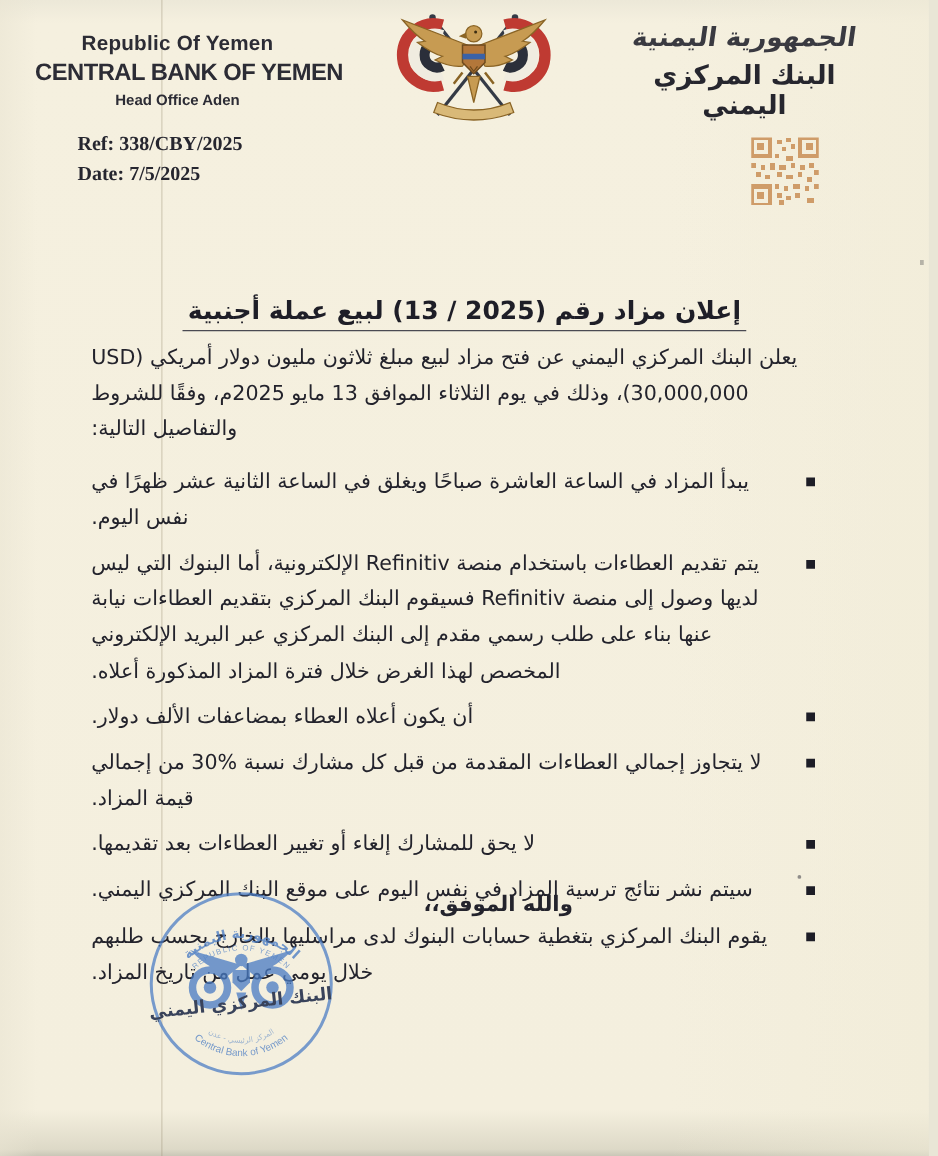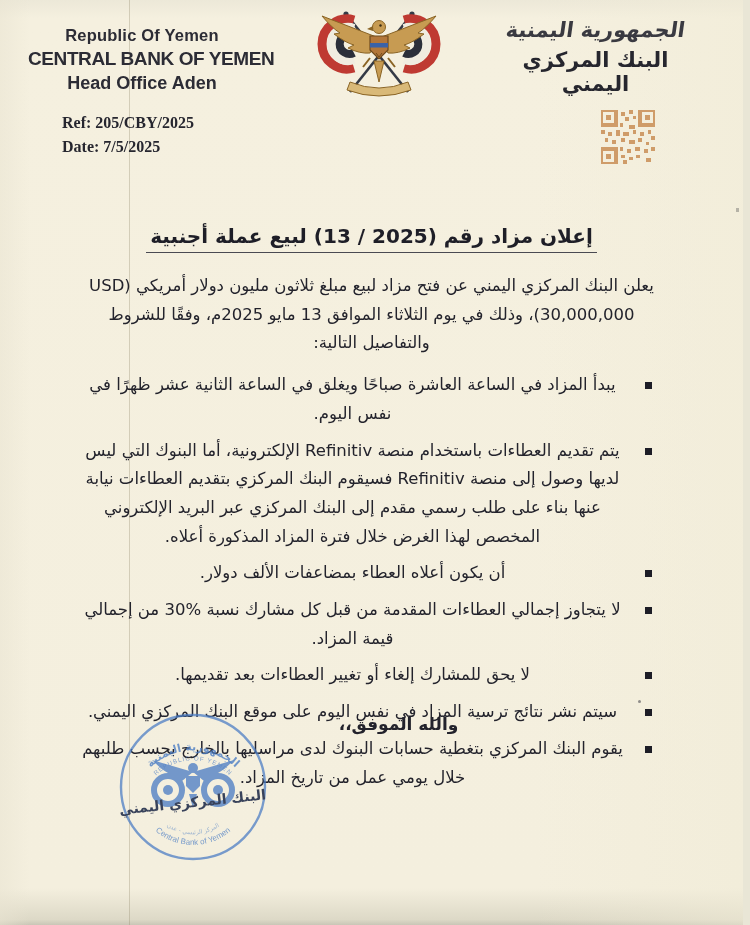--- a/index.html
+++ b/index.html
@@ -20,48 +20,48 @@
     position:absolute;left:129px;top:0;bottom:0;width:1px;
     background:rgba(150,140,112,.35);
   }
   
   .hdr-left{
     position:absolute;left:28px;top:26px;width:228px;text-align:center;
     font-family:"Liberation Sans",sans-serif;font-weight:bold;color:#2c2c35;
   }
   .hdr-left .l1{font-size:16.5px;letter-spacing:.2px;}
   .hdr-left .l2{font-size:19px;letter-spacing:-.4px;margin-top:3px;white-space:nowrap;}
-  .hdr-left .l3{font-size:18px;margin-top:3px;}
+  .hdr-left .l3{font-size:12px;margin-top:3px;}
   .refblock{
     margin-top:20px;text-align:left;padding-left:34px;
     font-family:"Liberation Serif",serif;font-weight:bold;font-size:16px;color:#26262f;
   }
   .refblock div{margin-bottom:6px;}
   .emblem{position:absolute;left:314px;top:6px;}
   .hdr-right{
     position:absolute;right:40px;top:18px;width:215px;text-align:center;
     direction:rtl;color:#26262e;
   }
   .hdr-right .callig{
     font-size:21px;font-weight:bold;color:#3a3a41;
     transform:skewX(-8deg);letter-spacing:1px;
   }
   .hdr-right .bank{font-size:21px;font-weight:bold;margin-top:6px;}
   .hdr-right .office{font-size:13.5px;font-weight:bold;margin-top:5px;color:#33333b;}
   .qr{position:absolute;right:88px;top:110px;opacity:.85;}
   
-  .title-wrap{position:absolute;top:224px;left:0;width:100%;text-align:center;direction:rtl;}
+  .title-wrap{position:absolute;top:236px;left:0;width:100%;text-align:center;direction:rtl;}
   .title{
     display:inline-block;font-size:20px;font-weight:bold;color:#1e1e27;
     border-bottom:1.5px solid #4a4a52;padding:0 4px 4px 4px;
   }
   
   .body-text{
     position:absolute;top:272px;right:73px;left:73px;
-    direction:rtl;text-align:center;font-size:16.5px;line-height:1.74;color:#23232c;
+    direction:rtl;text-align:left;font-size:16.5px;line-height:1.74;color:#23232c;
   }
   .intro{margin:0 0 13px 0;}
   ul.terms{list-style:none;margin:0;padding:0 18px 0 0;}
   ul.terms li{position:relative;margin-bottom:8px;padding-right:20px;}
   ul.terms li::before{
     content:"";position:absolute;right:0;top:11px;width:7px;height:7px;background:#1d1d26;
   }
   
   .closing{
     position:absolute;top:714px;left:50%;transform:translateX(-50%) translateX(27px);
@@ -76,21 +76,21 @@
 <body>
 
 <div class="page">
   <div class="fold-line"></div>
 
   <div class="hdr-left">
     <div class="l1">Republic Of Yemen</div>
     <div class="l2">CENTRAL BANK OF YEMEN</div>
     <div class="l3">Head Office Aden</div>
     <div class="refblock">
-      <div>Ref: 205/CBY/2025</div>
+      <div>Ref: 338/CBY/2025</div>
       <div>Date: 7/5/2025</div>
     </div>
   </div>
 
   <div class="emblem">
     <svg width="130" height="94" viewBox="0 0 130 94">
 
       <line x1="32" y1="8" x2="94" y2="86" stroke="#343a46" stroke-width="2.6"></line>
       <line x1="98" y1="8" x2="36" y2="86" stroke="#343a46" stroke-width="2.6"></line>
       <circle cx="32" cy="8" r="2.6" fill="#343a46"></circle>

